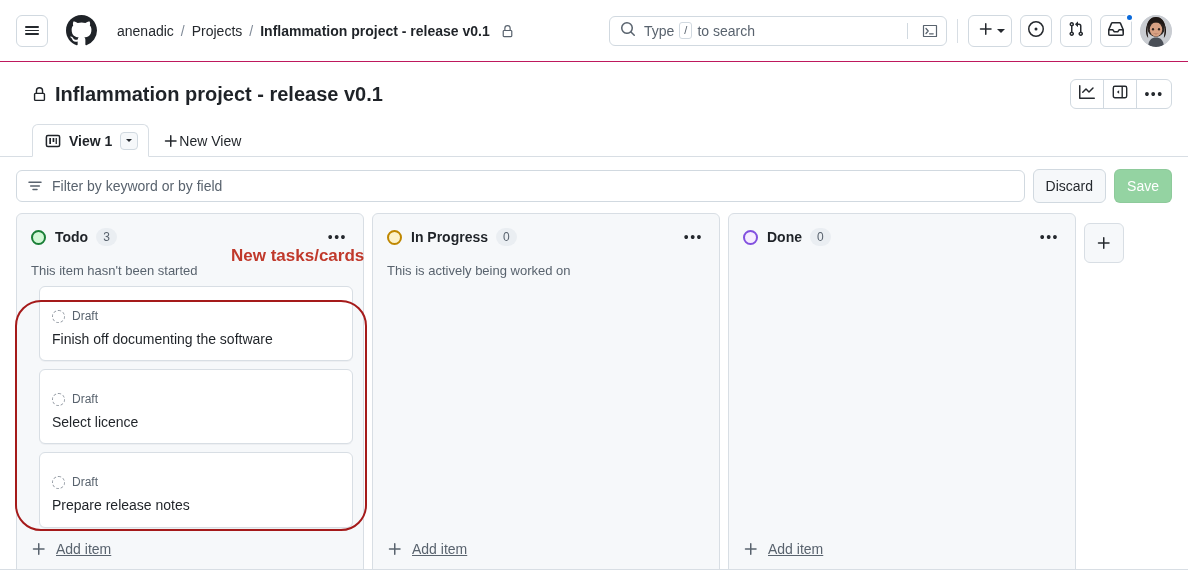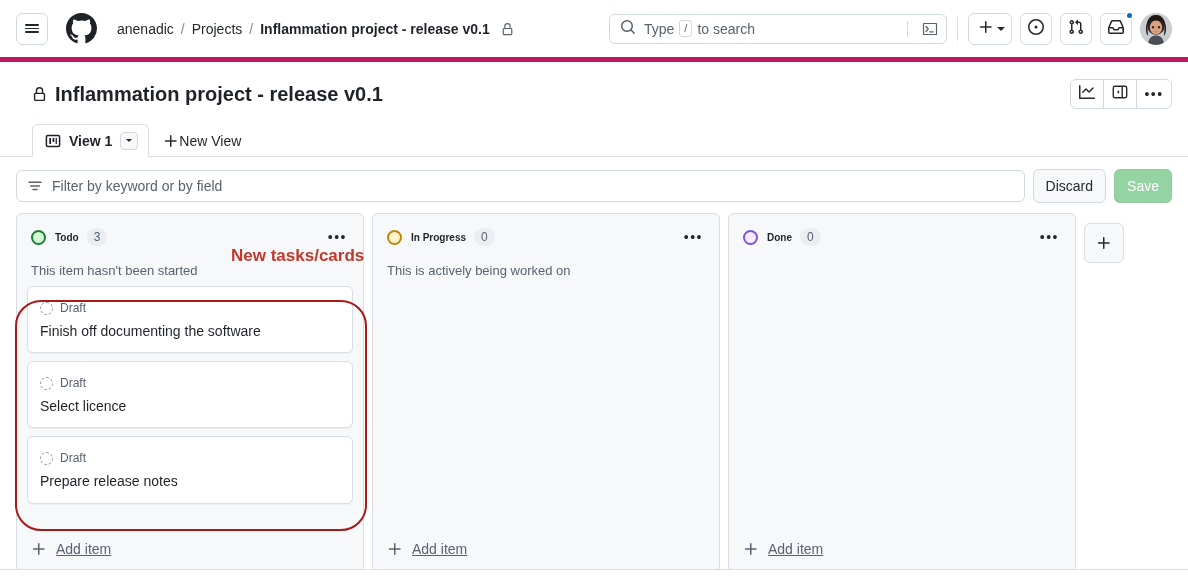--- a/index.html
+++ b/index.html
@@ -9,21 +9,21 @@
     overflow: hidden;
     background: #ffffff;
     font-family: "Liberation Sans", sans-serif;
     -webkit-font-smoothing: antialiased;
   }
 
   
   .gh-header {
     height: 62px;
     background: #ffffff;
-    border-bottom: 5px solid #be185d;
+    border-bottom: 1px solid #be185d;
     display: flex;
     align-items: center;
     padding: 0 16px;
     gap: 8px;
     position: relative;
   }
   .icon-btn {
     width: 32px; height: 32px;
     border: 1px solid #d1d9e0;
     border-radius: 6px;
@@ -223,42 +223,43 @@
     flex: 0 0 auto;
     position: relative;
   }
   .col-head { padding: 14px 14px 0 14px; }
   .col-title-row { display: flex; align-items: center; }
   .status-dot {
     width: 15px; height: 15px; border-radius: 50%;
     border: 2px solid; flex: 0 0 auto;
   }
   .col-name {
-    font-size: 10px; font-weight: 600; color: #1f2328;
+    font-size: 14px; font-weight: 600; color: #1f2328;
     margin-left: 9px;
   }
   .col-count {
     font-size: 12px; color: #59636e;
     background: #eaeef2; border-radius: 10px;
     padding: 1px 7px; margin-left: 8px; line-height: 16px;
   }
   .col-menu { margin-left: auto; cursor: pointer; padding: 0 2px; }
   .col-desc {
     font-size: 13px; color: #59636e;
     margin-top: 17px;
     white-space: nowrap;
   }
   .cards { padding: 8px 10px 0 10px; display: flex; flex-direction: column; gap: 8px; }
   .card {
     background: #ffffff;
     border: 1px solid #d8dee4;
     border-radius: 6px;
-    padding: 14px 12px 12px 12px;
+    padding: 22px 12px 12px 12px;
     cursor: pointer;
     box-shadow: 0 1px 0 rgba(31,35,40,0.04);
+    margin-left: 12px;
   }
   .card-meta {
     display: flex; align-items: center; gap: 7px;
     font-size: 12px; color: #59636e;
     margin-bottom: 7px;
   }
   .draft-circle {
     width: 13px; height: 13px; border-radius: 50%;
     border: 1.6px dashed #9198a1;
     flex: 0 0 auto;

